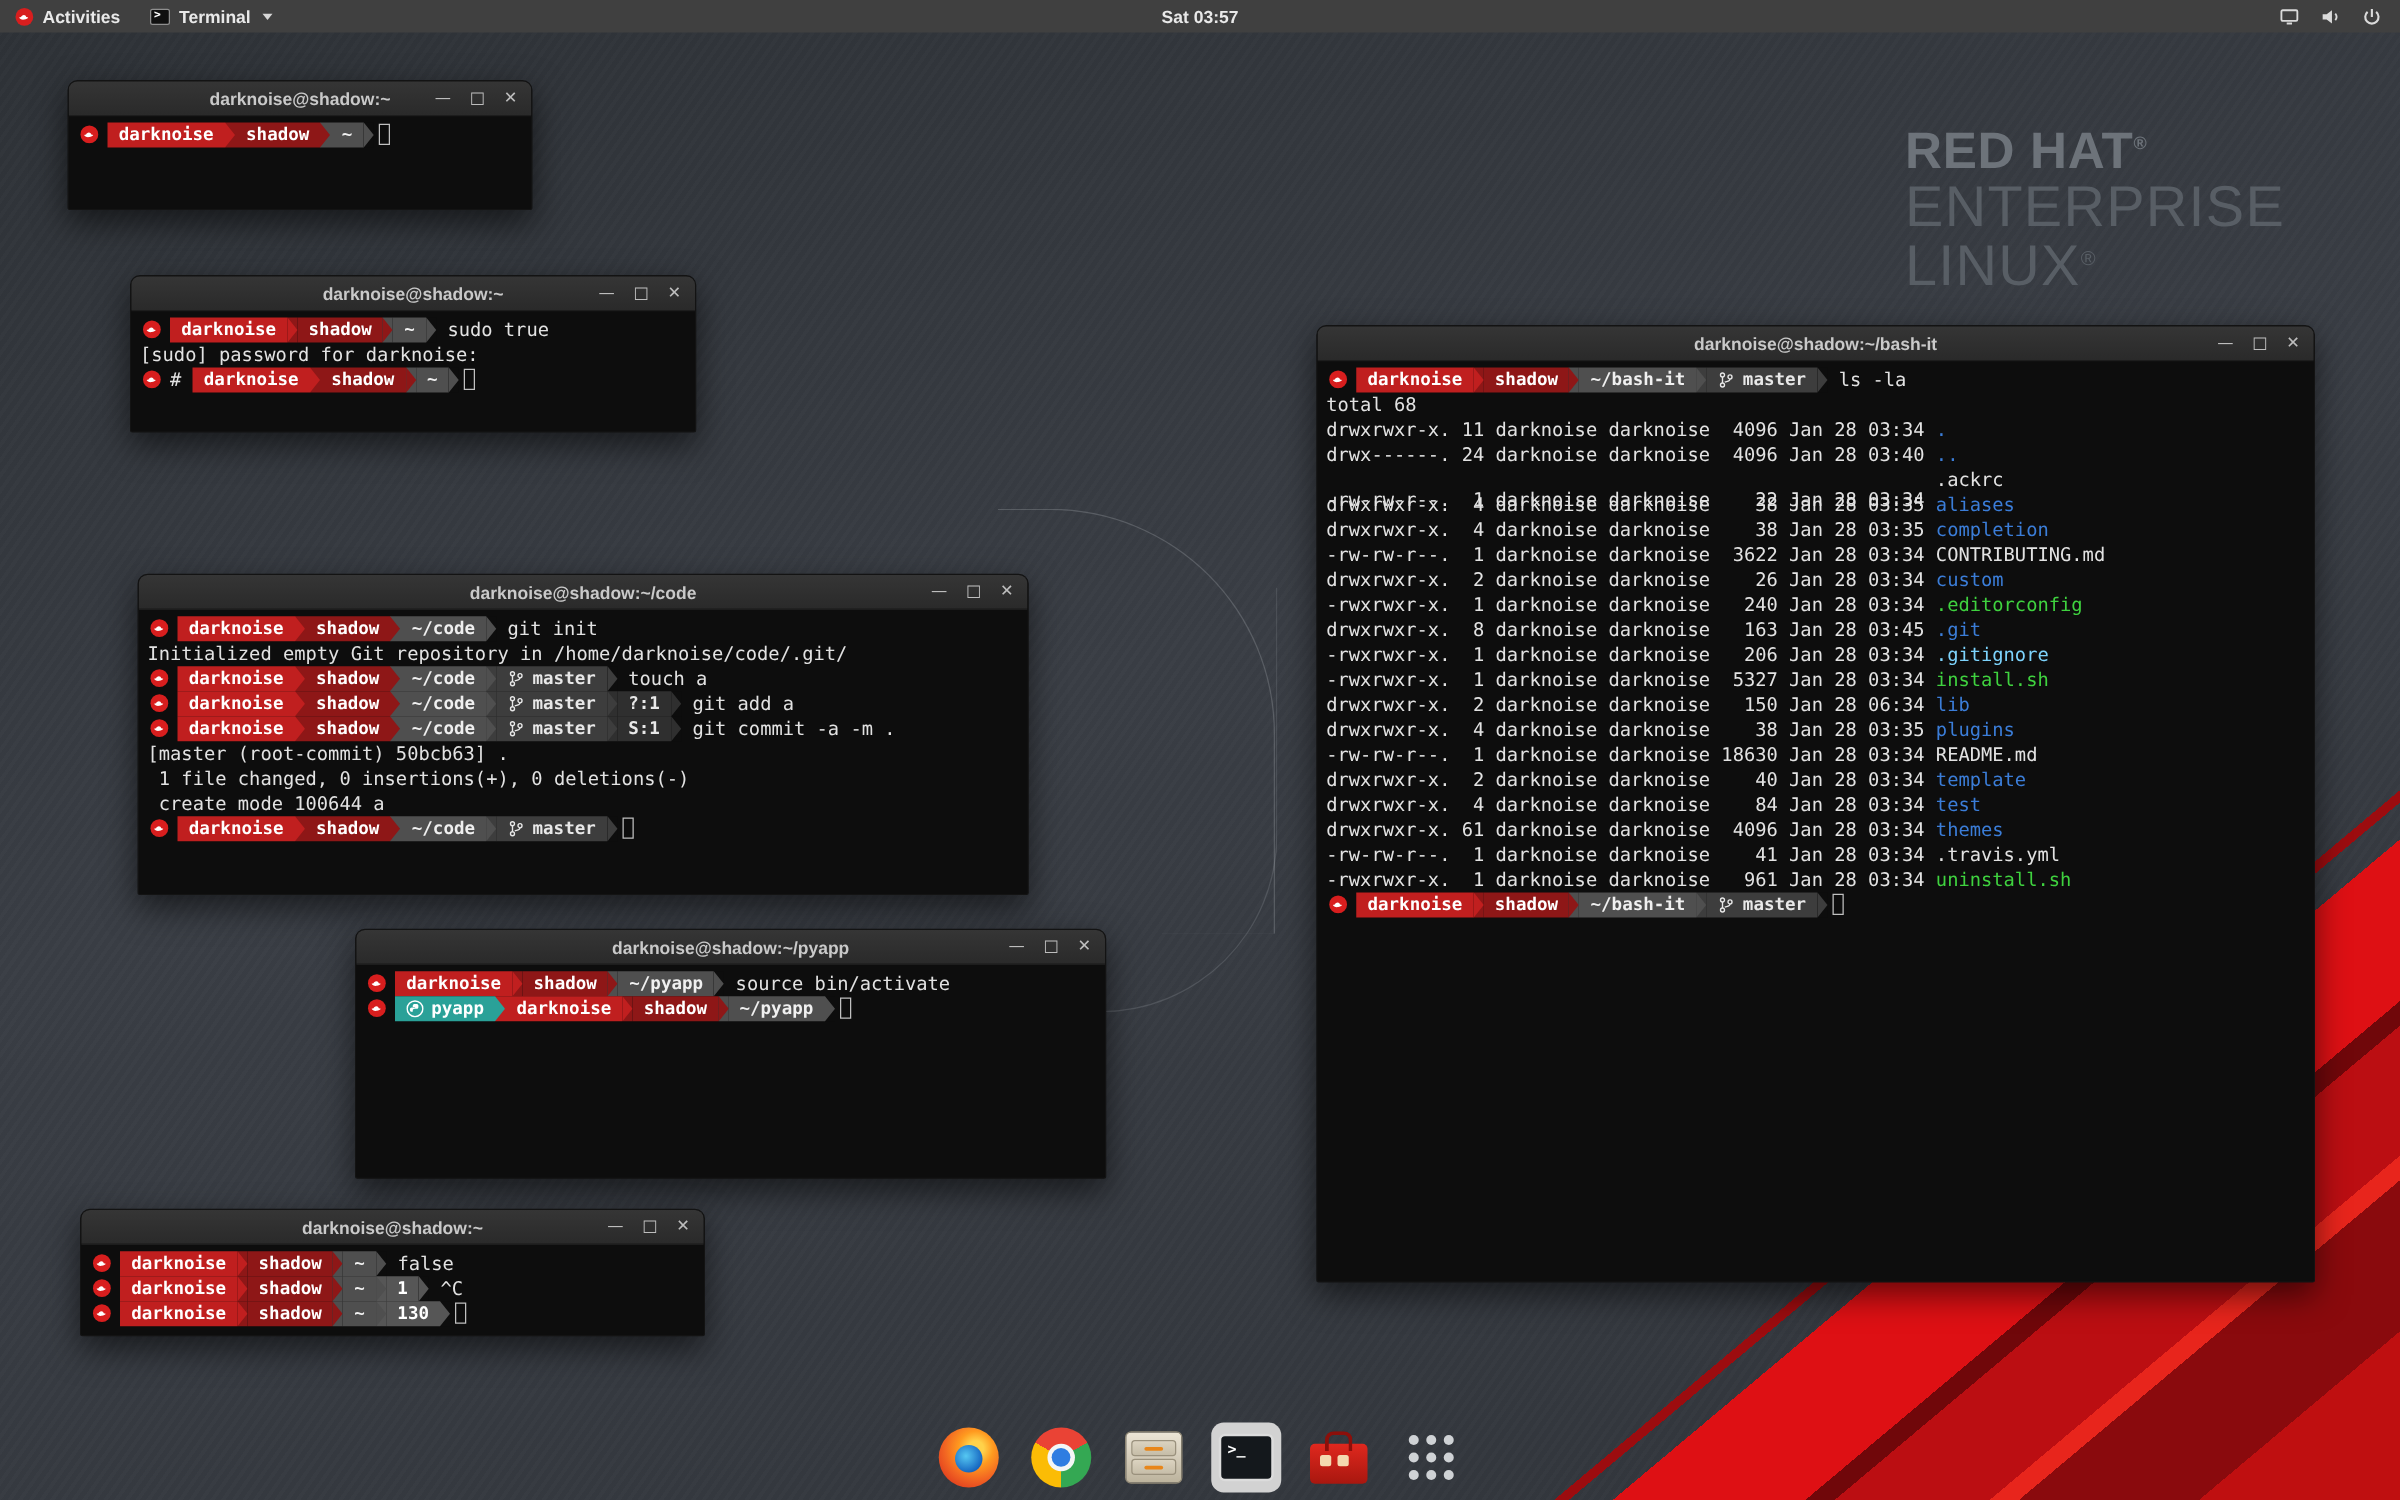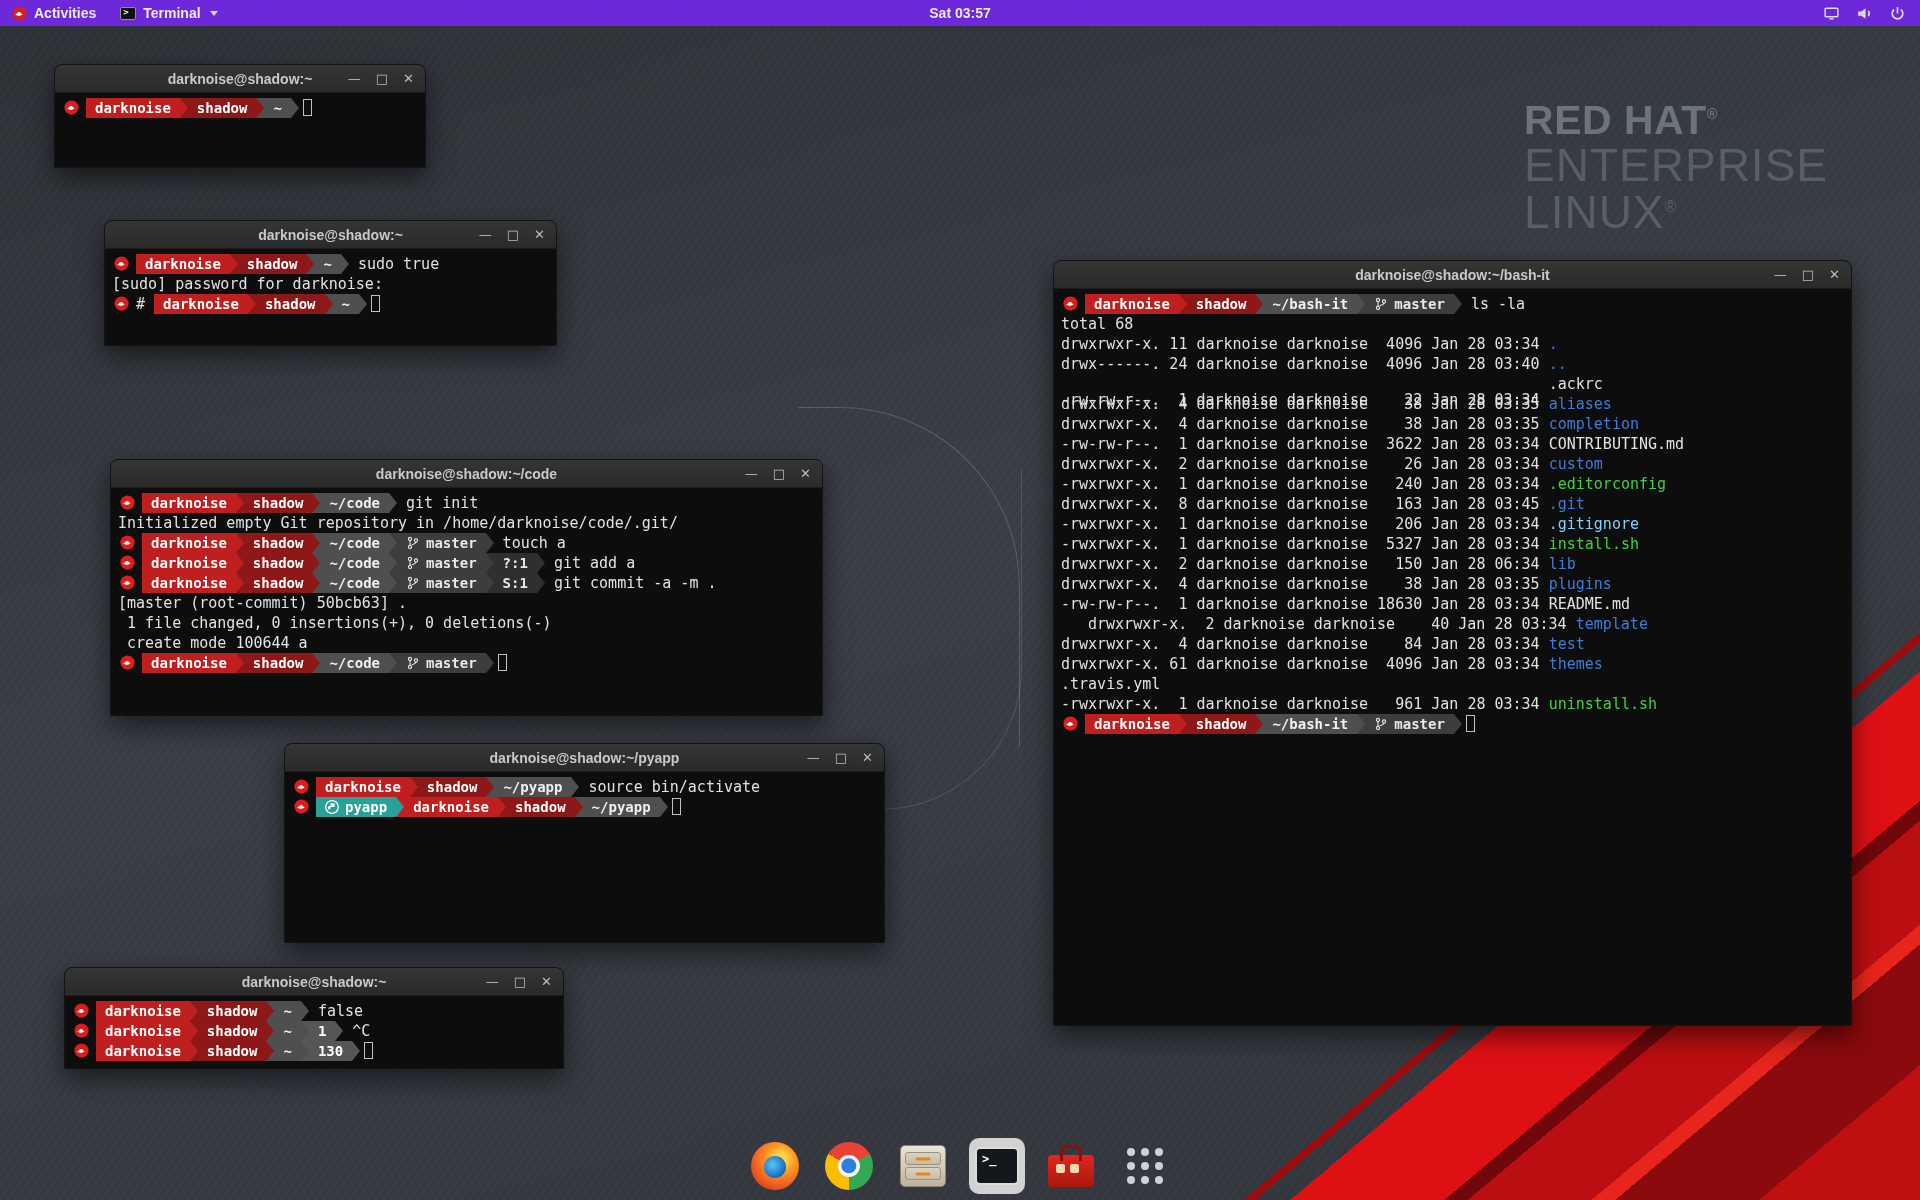--- a/index.html
+++ b/index.html
@@ -22,21 +22,21 @@
     border-right:1px solid rgba(205,210,215,.16);border-bottom:1px solid rgba(205,210,215,.16);
     border-bottom-right-radius:150px}
 
   
   #branding{position:absolute;top:100px;right:92px;z-index:2;line-height:1.02;user-select:none}
   #branding .b1{font-size:41px;font-weight:700;color:#6d737a;letter-spacing:.5px}
   #branding .b2,#branding .b3{font-size:46px;font-weight:300;color:#585e65;letter-spacing:1px}
   #branding sup{font-size:.35em;vertical-align:super}
 
   
-  #topbar{position:absolute;top:0;left:0;right:0;height:26px;background:#6d28d9;z-index:50;
+  #topbar{position:absolute;top:0;left:0;right:0;height:26px;background:#404040;z-index:50;
     display:flex;align-items:center;color:#e9e9e9;font-weight:700;font-size:14px}
   .tb-left{display:flex;height:100%}
   .tb-item{display:flex;align-items:center;gap:7px;padding:0 12px;height:100%}
   .rh-mini svg{width:15px;height:15px;display:block}
   .mini-term{width:16px;height:13px;background:#101010;border:1px solid #8f8f8f;border-radius:2px;position:relative}
   .mini-term::after{content:">";position:absolute;left:2px;top:-1px;color:#fff;font:700 9px "DejaVu Sans Mono",monospace}
   .caret{width:0;height:0;border-left:4px solid transparent;border-right:4px solid transparent;border-top:5px solid #d7d7d7;margin-left:2px}
   #tb-clock{position:absolute;left:50%;transform:translateX(-50%)}
   .tb-right{margin-left:auto;display:flex;align-items:center;gap:16px;padding-right:14px}
   .tb-right svg{width:17px;height:17px;display:block}
@@ -545,32 +545,33 @@
         </div>
         <div class="tline">
           <span class="ttext" style="color: rgb(226, 226, 226);">drwxrwxr-x.  4 darknoise darknoise    38 Jan 28 03:35 </span>
           <span class="ttext" style="color: rgb(59, 125, 216);">plugins</span>
         </div>
         <div class="tline">
           <span class="ttext" style="color: rgb(226, 226, 226);">-rw-rw-r--.  1 darknoise darknoise 18630 Jan 28 03:34 </span>
           <span class="ttext" style="color: rgb(226, 226, 226);">README.md</span>
         </div>
         <div class="tline">
-          <span class="ttext" style="color: rgb(226, 226, 226); margin-left: 27px;">drwxrwxr-x.  2 darknoise darknoise    40 Jan 28 03:34 </span>
+          <span class="ttext" style="color: rgb(226, 226, 226);">drwxrwxr-x.  2 darknoise darknoise    40 Jan 28 03:34 </span>
           <span class="ttext" style="color: rgb(59, 125, 216);">template</span>
         </div>
         <div class="tline">
           <span class="ttext" style="color: rgb(226, 226, 226);">drwxrwxr-x.  4 darknoise darknoise    84 Jan 28 03:34 </span>
           <span class="ttext" style="color: rgb(59, 125, 216);">test</span>
         </div>
         <div class="tline">
           <span class="ttext" style="color: rgb(226, 226, 226);">drwxrwxr-x. 61 darknoise darknoise  4096 Jan 28 03:34 </span>
           <span class="ttext" style="color: rgb(59, 125, 216);">themes</span>
         </div>
         <div class="tline">
+          <span class="ttext" style="color: rgb(226, 226, 226);">-rw-rw-r--.  1 darknoise darknoise    41 Jan 28 03:34 </span>
           <span class="ttext" style="color: rgb(226, 226, 226);">.travis.yml</span>
         </div>
         <div class="tline">
           <span class="ttext" style="color: rgb(226, 226, 226);">-rwxrwxr-x.  1 darknoise darknoise   961 Jan 28 03:34 </span>
           <span class="ttext" style="color: rgb(63, 210, 63);">uninstall.sh</span>
         </div>
         <div class="tline">
           <span class="rhicon">
             <svg viewBox="0 0 16 16">
               <circle cx="8" cy="8" r="7.6" fill="#d81e1e"></circle>

